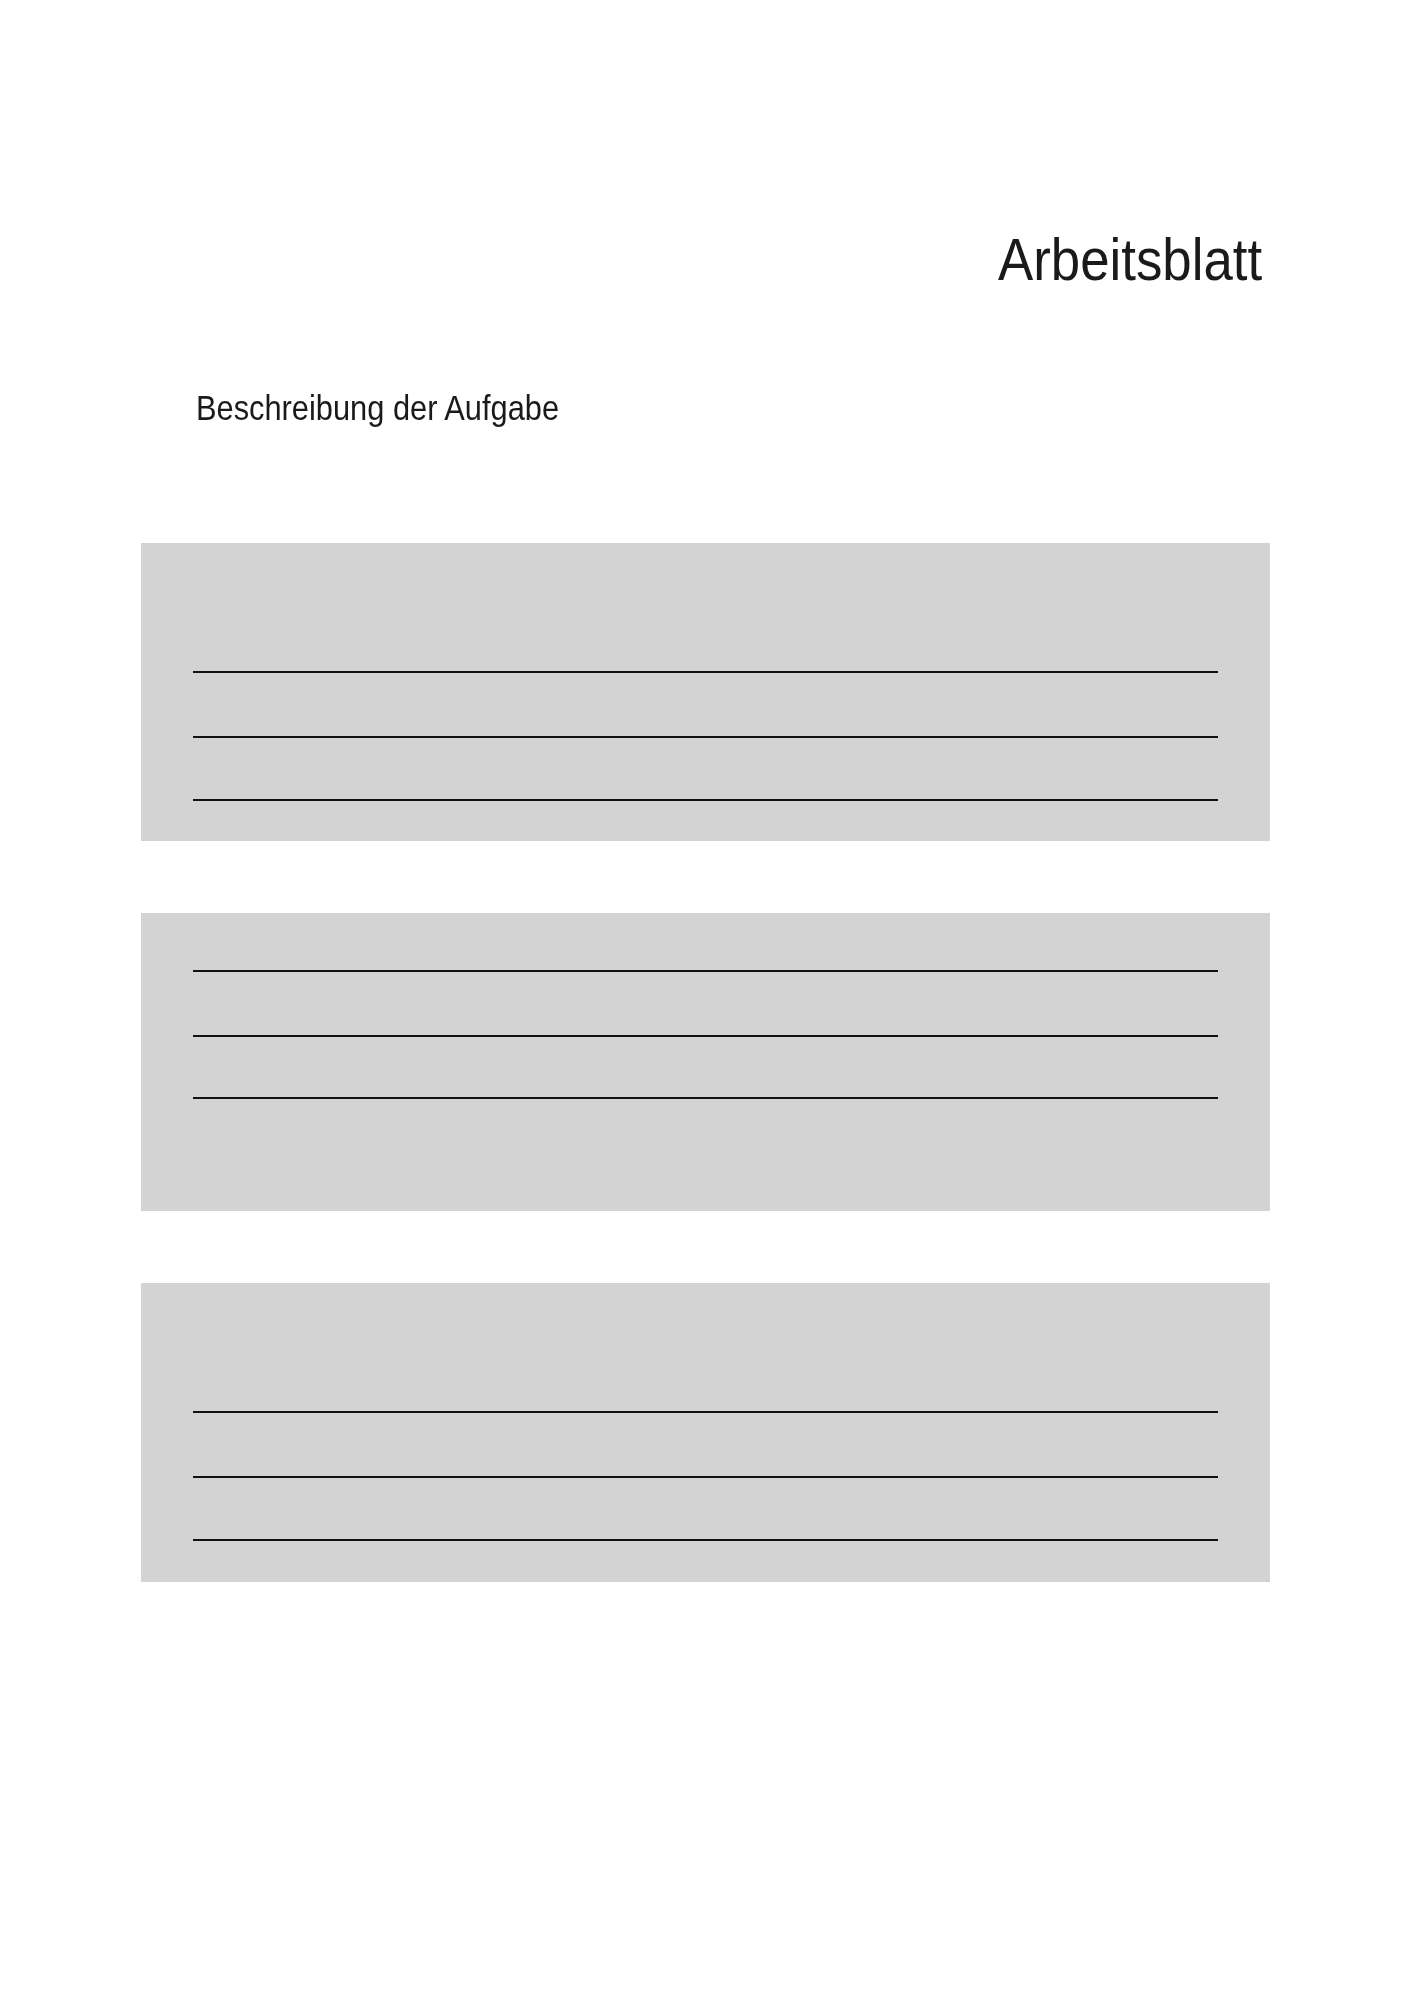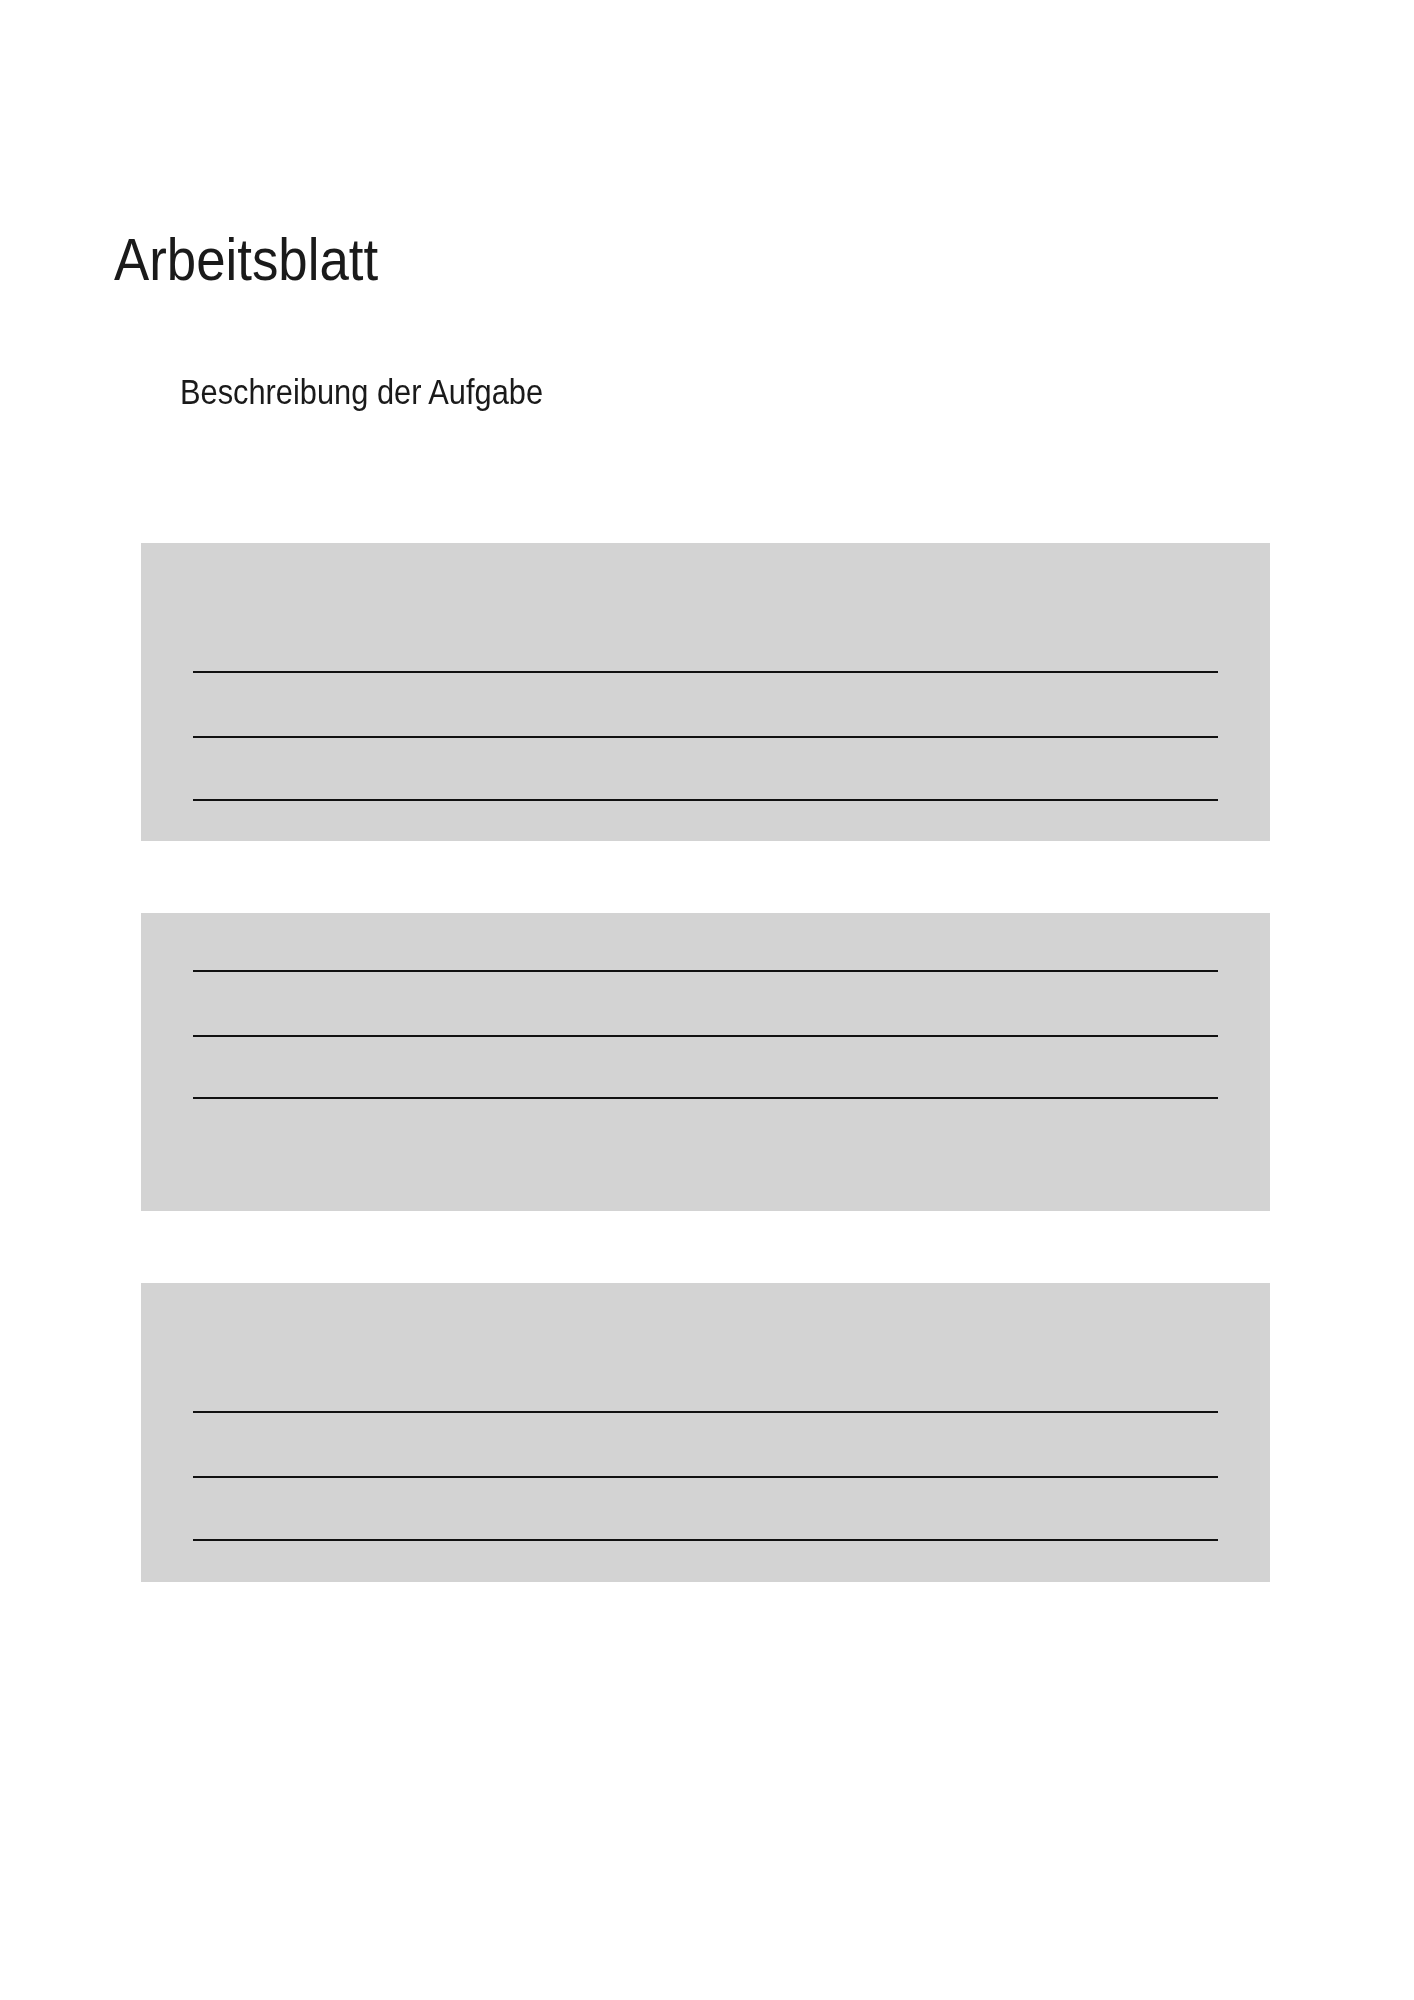--- a/index.html
+++ b/index.html
@@ -16,37 +16,37 @@
     font-family: "Liberation Sans", "DejaVu Sans", sans-serif;
     color: #1a1a1a;
   }
   
   .condensed {
     display: inline-block;
     transform: scaleX(0.88);
   }
   .page-title {
     position: absolute;
-    left: 96px;
+    left: 122px;
     top: 225px;
     width: 1158px;
     margin: 0;
-    text-align: left;
+    text-align: right;
     font-size: 60px;
     line-height: 70px;
     font-weight: 400;
     letter-spacing: 0;
     color: #1a1a1a;
   }
   .page-title .condensed { transform-origin: 50% 50%; }
   .task-description {
     position: absolute;
     left: 180px;
     top: 371px;
-    margin: 0;
+    margin: 16px;
     font-size: 35px;
     line-height: 42px;
     font-weight: 400;
     color: #1a1a1a;
     white-space: nowrap;
   }
   .task-description .condensed { transform-origin: 0 50%; }
   .answer-block {
     position: absolute;
     left: 141px;

